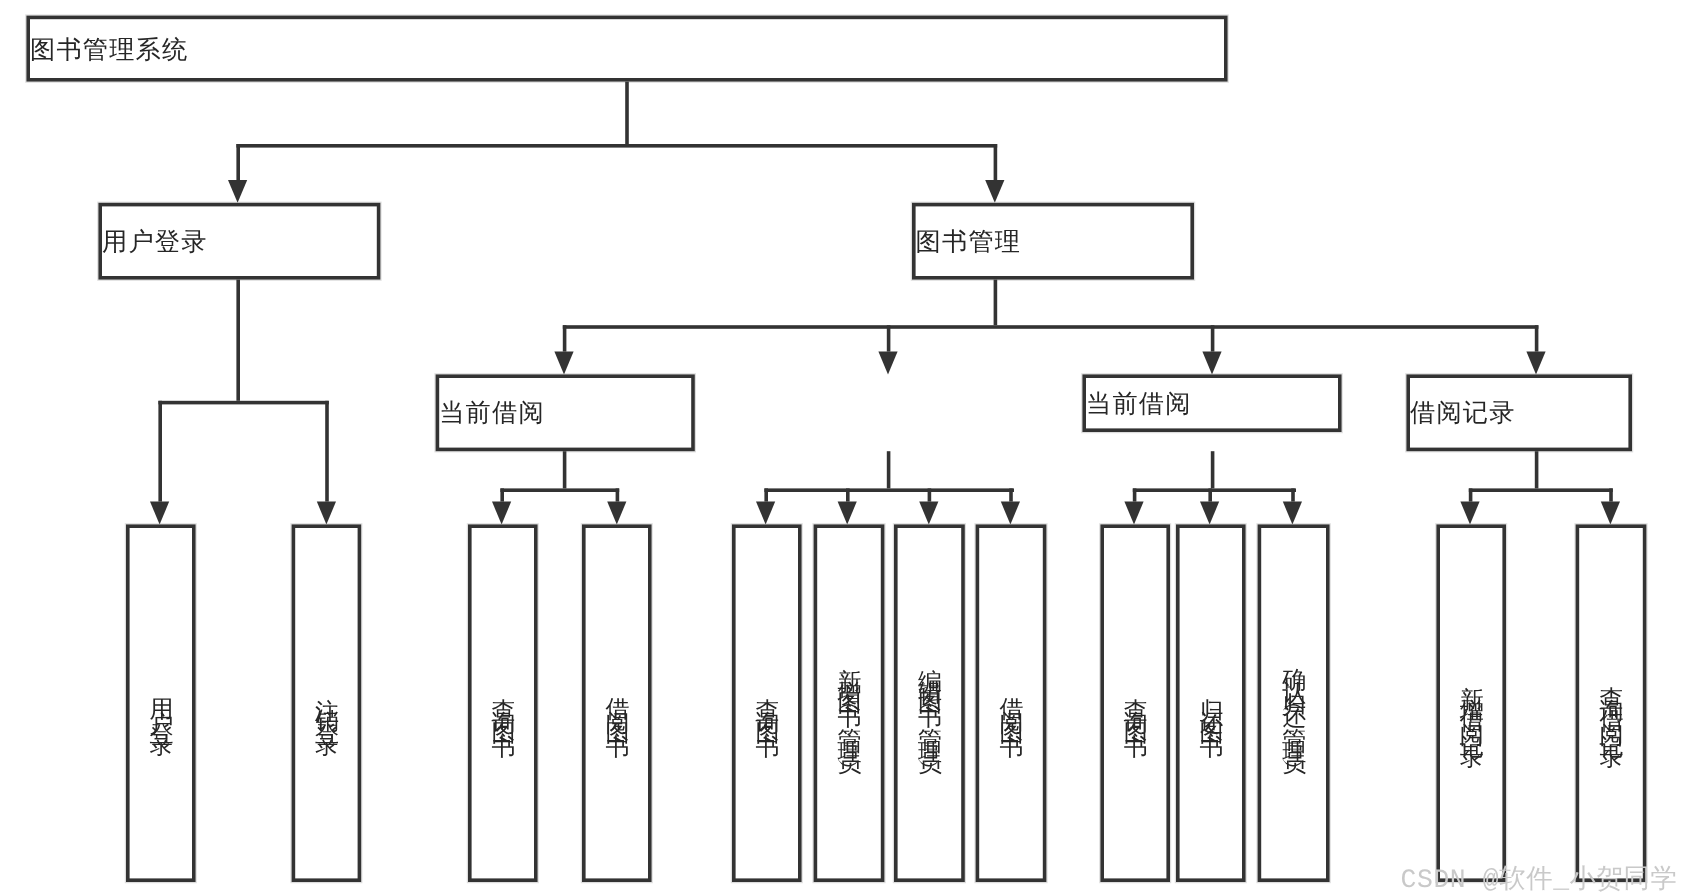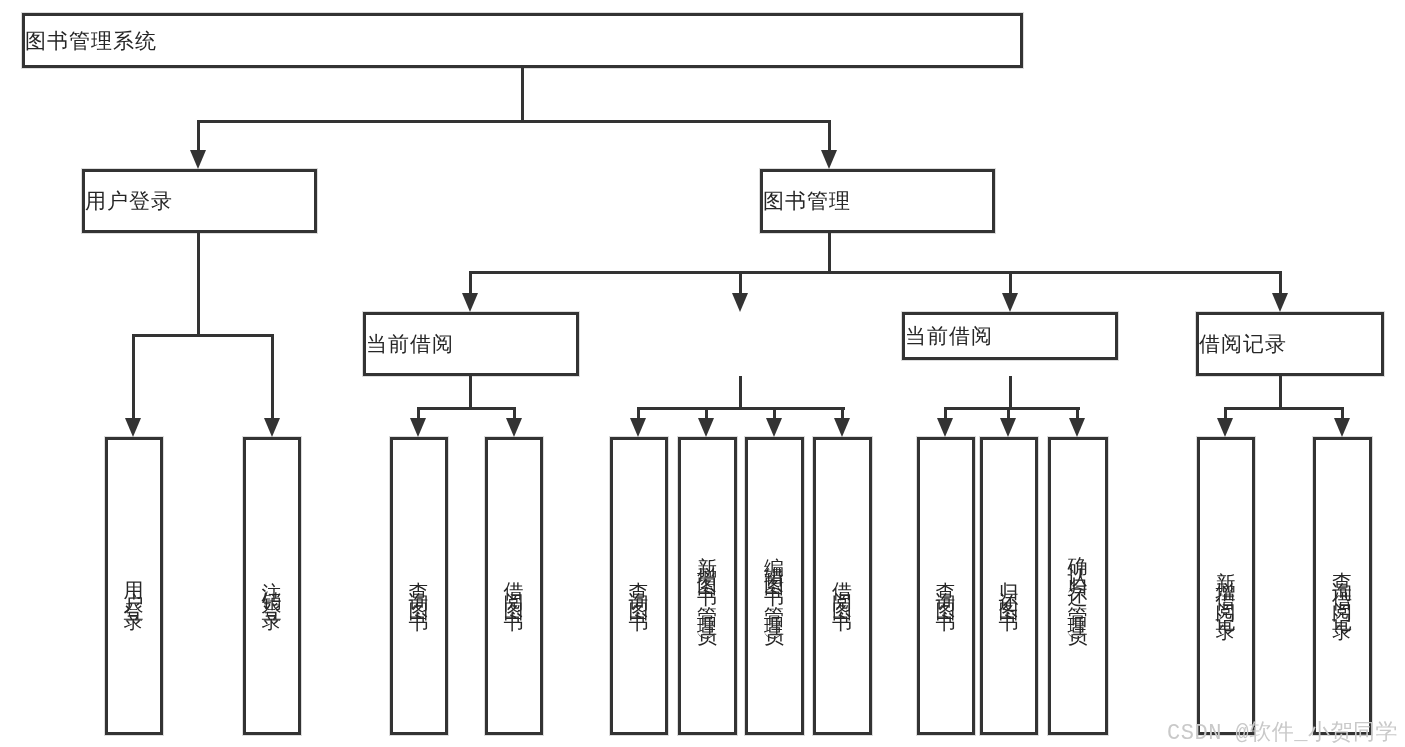--- a/index.html
+++ b/index.html
@@ -111,21 +111,21 @@
   <i class="ar" style="left:1002px;top:293px;"></i>
   <i class="ln" style="left:1279px;top:271px;width:3px;height:22px;"></i>
   <i class="ar" style="left:1272px;top:293px;"></i>
 
   <div class="box" style="left:363px;top:312px;width:216px;height:64px;">
     <span class="lbl">当前借阅</span>
   </div>
   <div class="box" style="left:902px;top:312px;width:216px;height:48px;">
     <span class="lbl">当前借阅</span>
   </div>
-  <div class="box" style="left:1172px;top:312px;width:188px;height:64px;margin-left:24px;">
+  <div class="box" style="left:1172px;top:312px;width:188px;height:64px;">
     <span class="lbl">借阅记录</span>
   </div>
 
   <i class="ln" style="left:469px;top:376px;width:3px;height:31px;"></i>
   <i class="ln" style="left:417px;top:407px;width:99px;height:3px;"></i>
   <i class="ln" style="left:417px;top:407px;width:3px;height:11px;"></i>
   <i class="ar" style="left:410px;top:418px;"></i>
   <i class="ln" style="left:513px;top:407px;width:3px;height:11px;"></i>
   <i class="ar" style="left:506px;top:418px;"></i>
 

